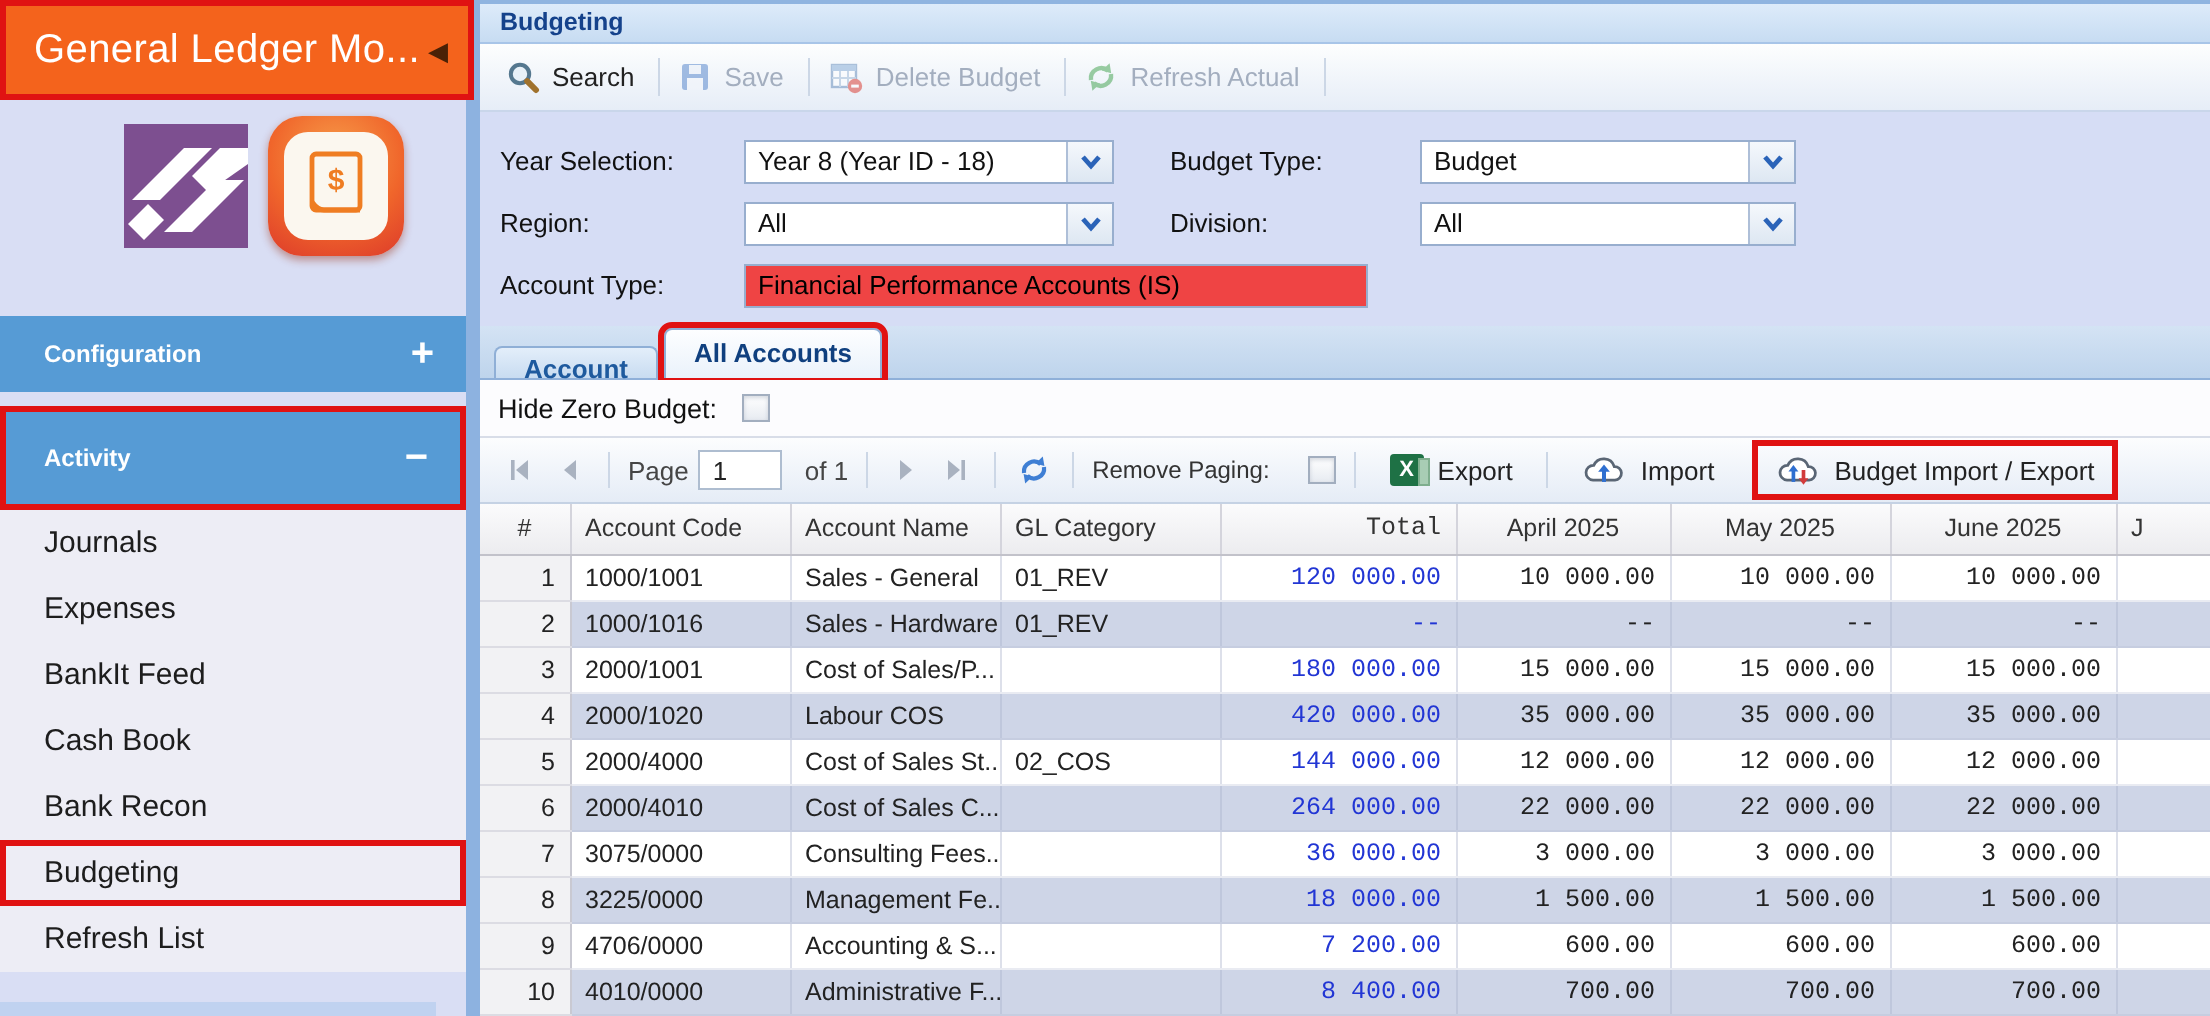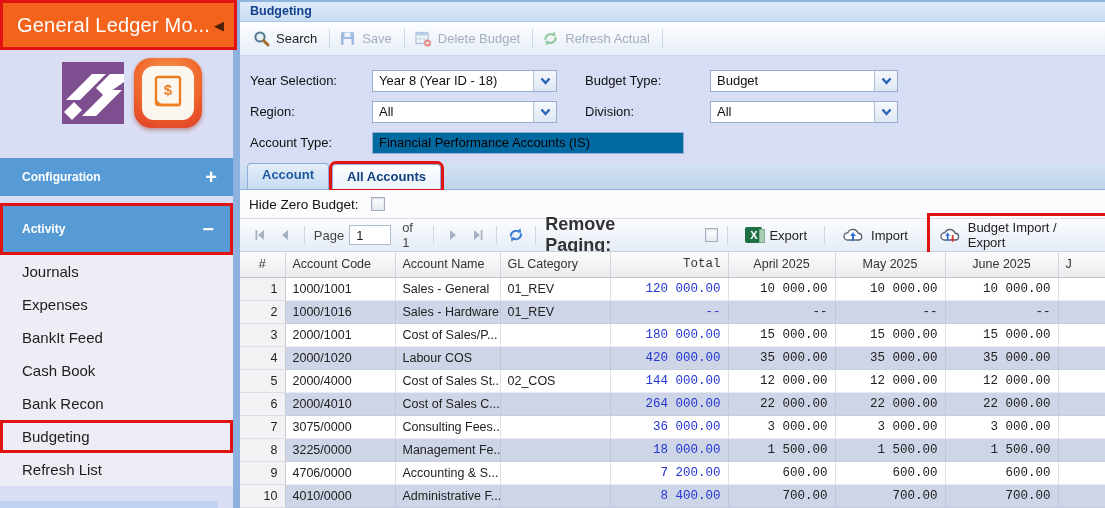--- a/index.html
+++ b/index.html
@@ -44,44 +44,44 @@
 
   .filters { height:107px; background:#d6ddf5; padding:9px 0 0 10px; font-size:13px; color:#111; }
   .frow { display:flex; align-items:center; height:31px; }
   .flabel1 { width:122px; }
   .flabel2 { width:125px; margin-left:28px; }
   .combo { display:flex; height:22px; background:#fff; border:1px solid #98aece; }
   .combo.w185 { width:185px; } .combo.w188 { width:188px; }
   .combo-value { flex:1; font-size:13px; line-height:20px; padding-left:6px; white-space:nowrap; overflow:hidden; }
   .combo-btn { width:23px; border-left:1px solid #aebfd8; background:linear-gradient(#f5f8fc,#dde7f2);
     display:flex; align-items:center; justify-content:center; cursor:pointer; }
-  .textfield { height:22px; width:312px; border:1px solid #98aece; background:#0369a1; font-size:13px; padding:0 6px;
+  .textfield { height:22px; width:312px; border:1px solid #98aece; background:#ef4444; font-size:13px; padding:0 6px;
     font-family:"Liberation Sans",sans-serif; color:#000; }
 
   .tabstrip { height:27px; background:linear-gradient(#d4e3f4,#bed4ec); border-bottom:1px solid #8fb0d9;
     display:flex; align-items:flex-end; padding-left:7px; gap:3px; }
-  .tab { height:26px; line-height:22px; padding:0 14px; font-size:13px; font-weight:bold; color:#1e5a9e;
+  .tab { height:16px; line-height:22px; padding:0 14px; font-size:13px; font-weight:bold; color:#1e5a9e;
     background:linear-gradient(#e3eefa,#c8dcf1); border:1px solid #8fafd6; border-bottom:none;
     border-radius:4px 4px 0 0; cursor:pointer; }
   .tab.active { color:#10407f; background:linear-gradient(#fdfeff,#eaf2fb); height:25px; line-height:24px; }
   .tab.annotated { outline:3px solid #e01212; outline-offset:0; }
 
   .hidezero { height:29px; background:#fcfcfe; border-bottom:1px solid #d8dde8; display:flex; align-items:center;
     padding-left:9px; font-size:13.5px; color:#111; gap:12px; }
   .checkbox { width:14px; height:14px; border:1px solid #a2aebf; background:linear-gradient(#fff,#e7ebf1);
     box-shadow:inset 0 1px 2px rgba(130,140,160,.35); cursor:pointer; }
 
   .pager { height:33px; background:linear-gradient(#fcfdfe,#e5ecf6); border-bottom:1px solid #c5d2e4;
     display:flex; align-items:center; padding-left:10px; font-size:13px; color:#444; gap:5px; }
   .pbtn { display:flex; align-items:center; justify-content:center; width:20px; height:20px; cursor:pointer; }
   .psep { width:1px; height:18px; background:#ccd7e6; margin:0 4px; }
   .page-input { width:42px; height:20px; border:1px solid #aebdd0; font-size:13px; padding-left:6px;
     font-family:"Liberation Sans",sans-serif; color:#222; }
   .pager .plabel { color:#454545; }
-  .pager .strong { color:#333; font-weight:bold; font-size:18px; }
+  .pager .strong { color:#333; font-weight:normal; font-size:12px; }
   .pager-btn { display:flex; align-items:center; gap:7px; font-size:13px; color:#222; padding:3px 8px; cursor:pointer; }
   .pager-btn.annotated { outline:3px solid #e01212; outline-offset:1px; }
   .xl-icon { position:relative; width:17px; height:16px; background:#1e7145; border-radius:2px; color:#fff;
     font-size:11px; font-weight:bold; text-align:center; line-height:16px; }
   .xl-icon::after { content:""; position:absolute; right:-3px; top:2px; width:4px; height:12px; background:#a8cdb4; border:1px solid #7fae8e; }
 
   
   .grid { flex:1; overflow:hidden; }
   table.budget { border-collapse:collapse; table-layout:fixed; width:865px; font-size:12.5px; }
   .budget th { height:25px; background:linear-gradient(#fbfbfc,#ececef); border-right:1px solid #d4d4dc;

